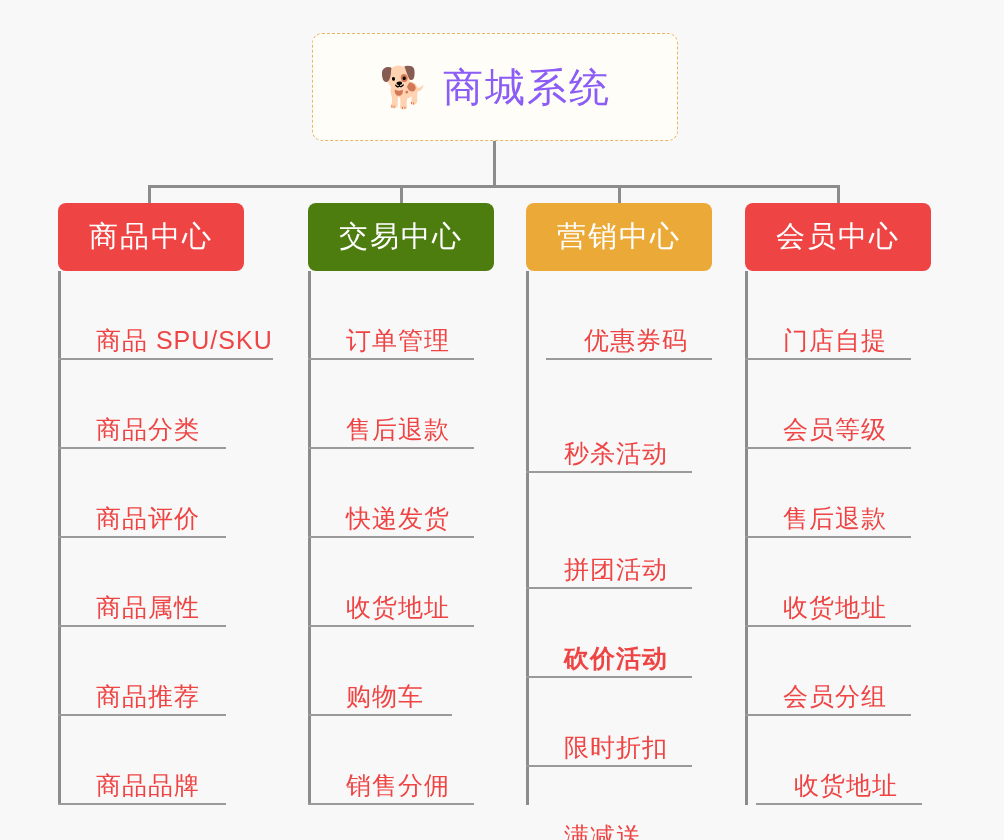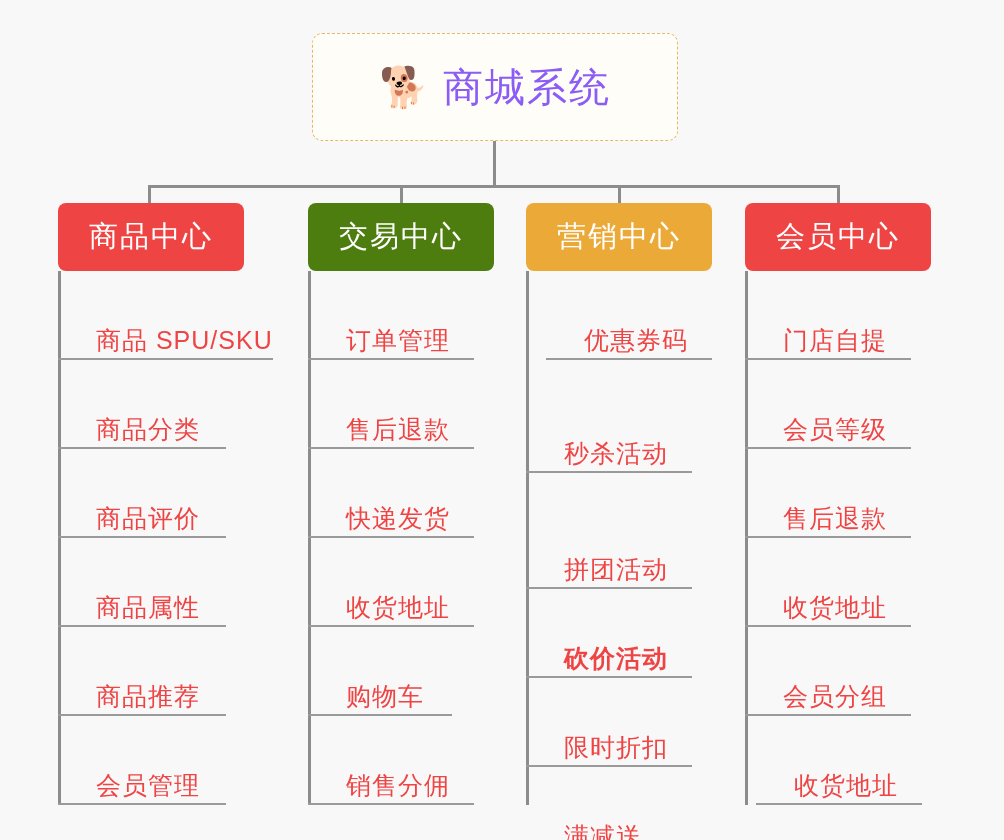--- a/index.html
+++ b/index.html
@@ -136,21 +136,21 @@
       <div class="leaf" style="width:168px;">
         <span class="leaf-label">商品评价</span>
       </div>
       <div class="leaf" style="width:168px;">
         <span class="leaf-label">商品属性</span>
       </div>
       <div class="leaf" style="width:168px;">
         <span class="leaf-label">商品推荐</span>
       </div>
       <div class="leaf" style="width:168px;">
-        <span class="leaf-label">会员管理</span>
+        <span class="leaf-label">商品品牌</span>
       </div>
     </div>
   </div>
 
   <div class="branch" style="left:308px; width:186px;">
     <div class="branch-header" style="background:#4d7c0f; width:186px;">
       <span>交易中心</span>
     </div>
     <div class="leaf-list">
       <div class="trunk" style="height:534px;"></div>

